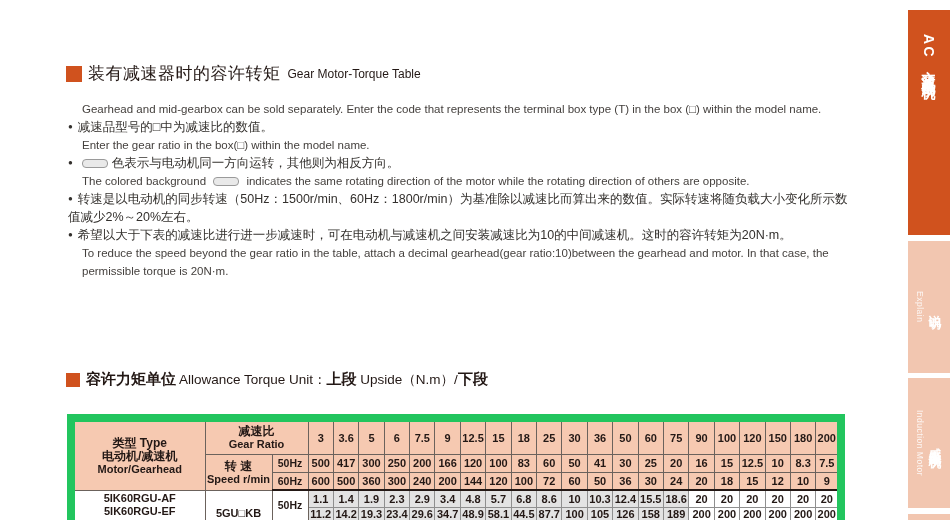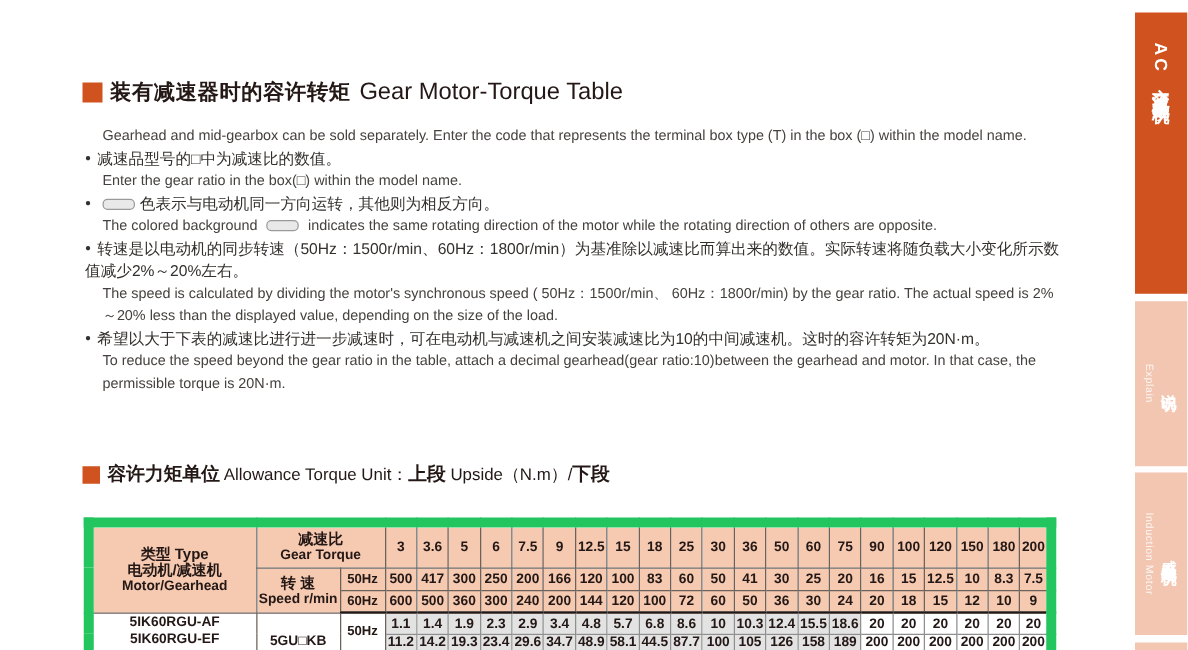--- a/index.html
+++ b/index.html
@@ -7,22 +7,22 @@
   body{position:relative;overflow:hidden;background:#fff;color:#2e2a27;
        font-family:"Liberation Sans","DejaVu Sans",sans-serif}
   .page{position:absolute;inset:0;background:#fff}
 
   
   .sec-head{position:absolute;left:66px;display:flex;align-items:center;white-space:pre}
   #sec1{top:62px}
   #sec2{top:370px}
   .sq{width:16px;height:16px;background:#d0521e;margin-right:6px;flex:0 0 auto}
   #sec2 .sq{width:14px;height:14px}
-  .h-zh{font-size:17px;font-weight:bold;color:#231815;letter-spacing:.5px}
-  .h-en{font-size:19px;color:#231815;margin-left:7px}
+  .h-zh{font-size:17px;font-weight:normal;color:#231815;letter-spacing:.5px}
+  .h-en{font-size:12px;color:#231815;margin-left:7px}
   .h2-zh{font-size:15px;font-weight:bold;color:#231815}
   .h2-en{font-size:13.5px;color:#231815}
 
   
   .notes{position:absolute;left:68px;top:100px;width:780px}
   .n-zh{font-size:12.5px;line-height:18px;color:#33302d}
   .n-en{font-size:11.5px;line-height:18px;color:#45413e;padding-left:14px}
   .dot{font-size:8px;vertical-align:2px;margin-right:5px;color:#33302d}
   .swatch{display:inline-block;width:26px;height:9px;background:#e9e9e9;border:1px solid #9a9a9a;
           border-radius:4px;margin:0 4px;vertical-align:-1px}
@@ -65,21 +65,20 @@
     <span class="h-en">Gear Motor-Torque Table</span>
   </div>
 
   <div class="notes">
       <div class="n-en">Gearhead and mid-gearbox can be sold separately. Enter the code that represents the terminal box type (T) in the box (□) within the model name.</div>
       <div class="n-zh"><span class="dot">●</span>减速品型号的□中为减速比的数值。</div>
       <div class="n-en">Enter the gear ratio in the box(□) within the model name.</div>
       <div class="n-zh"><span class="dot">●</span><span class="swatch"></span>色表示与电动机同一方向运转，其他则为相反方向。</div>
       <div class="n-en">The colored background <span class="swatch"></span> indicates the same rotating direction of the motor while the rotating direction of others are opposite.</div>
       <div class="n-zh"><span class="dot">●</span>转速是以电动机的同步转速（50Hz：1500r/min、60Hz：1800r/min）为基准除以减速比而算出来的数值。实际转速将随负载大小变化所示数值减少2%～20%左右。</div>
-      <div class="n-en">The speed is calculated by dividing the motor's synchronous speed ( 50Hz：1500r/min、 60Hz：1800r/min) by the gear ratio. The actual speed is 2%～20% less than the displayed value, depending on the size of the load.</div>
       <div class="n-zh"><span class="dot">●</span>希望以大于下表的减速比进行进一步减速时，可在电动机与减速机之间安装减速比为10的中间减速机。这时的容许转矩为20N·m。</div>
       <div class="n-en">To reduce the speed beyond the gear ratio in the table, attach a decimal gearhead(gear ratio:10)between the gearhead and motor. In that case, the permissible torque is 20N·m.</div>
     </div>
 
   <div class="sec-head" id="sec2">
     <span class="sq"></span>
     <span class="h2-zh">容许力矩单位</span>
     <span class="h2-en"> Allowance Torque Unit：</span>
     <span class="h2-zh">上段</span>
     <span class="h2-en"> Upside（N.m）/</span>
@@ -115,21 +114,21 @@
       </colgroup>
     <thead id="thead">
         <tr style="height: 36px;">
           <th class="hd" rowspan="3">
             <div class="zh12">类型 Type</div>
             <div class="zh12">电动机/减速机</div>
             <div class="en11">Motor/Gearhead</div>
           </th>
           <th class="hd" colspan="2">
             <div class="zh12">减速比</div>
-            <div class="en11">Gear Torque</div>
+            <div class="en11">Gear Ratio</div>
           </th>
           <th class="hd">3</th>
           <th class="hd">3.6</th>
           <th class="hd">5</th>
           <th class="hd">6</th>
           <th class="hd">7.5</th>
           <th class="hd">9</th>
           <th class="hd">12.5</th>
           <th class="hd">15</th>
           <th class="hd">18</th>

